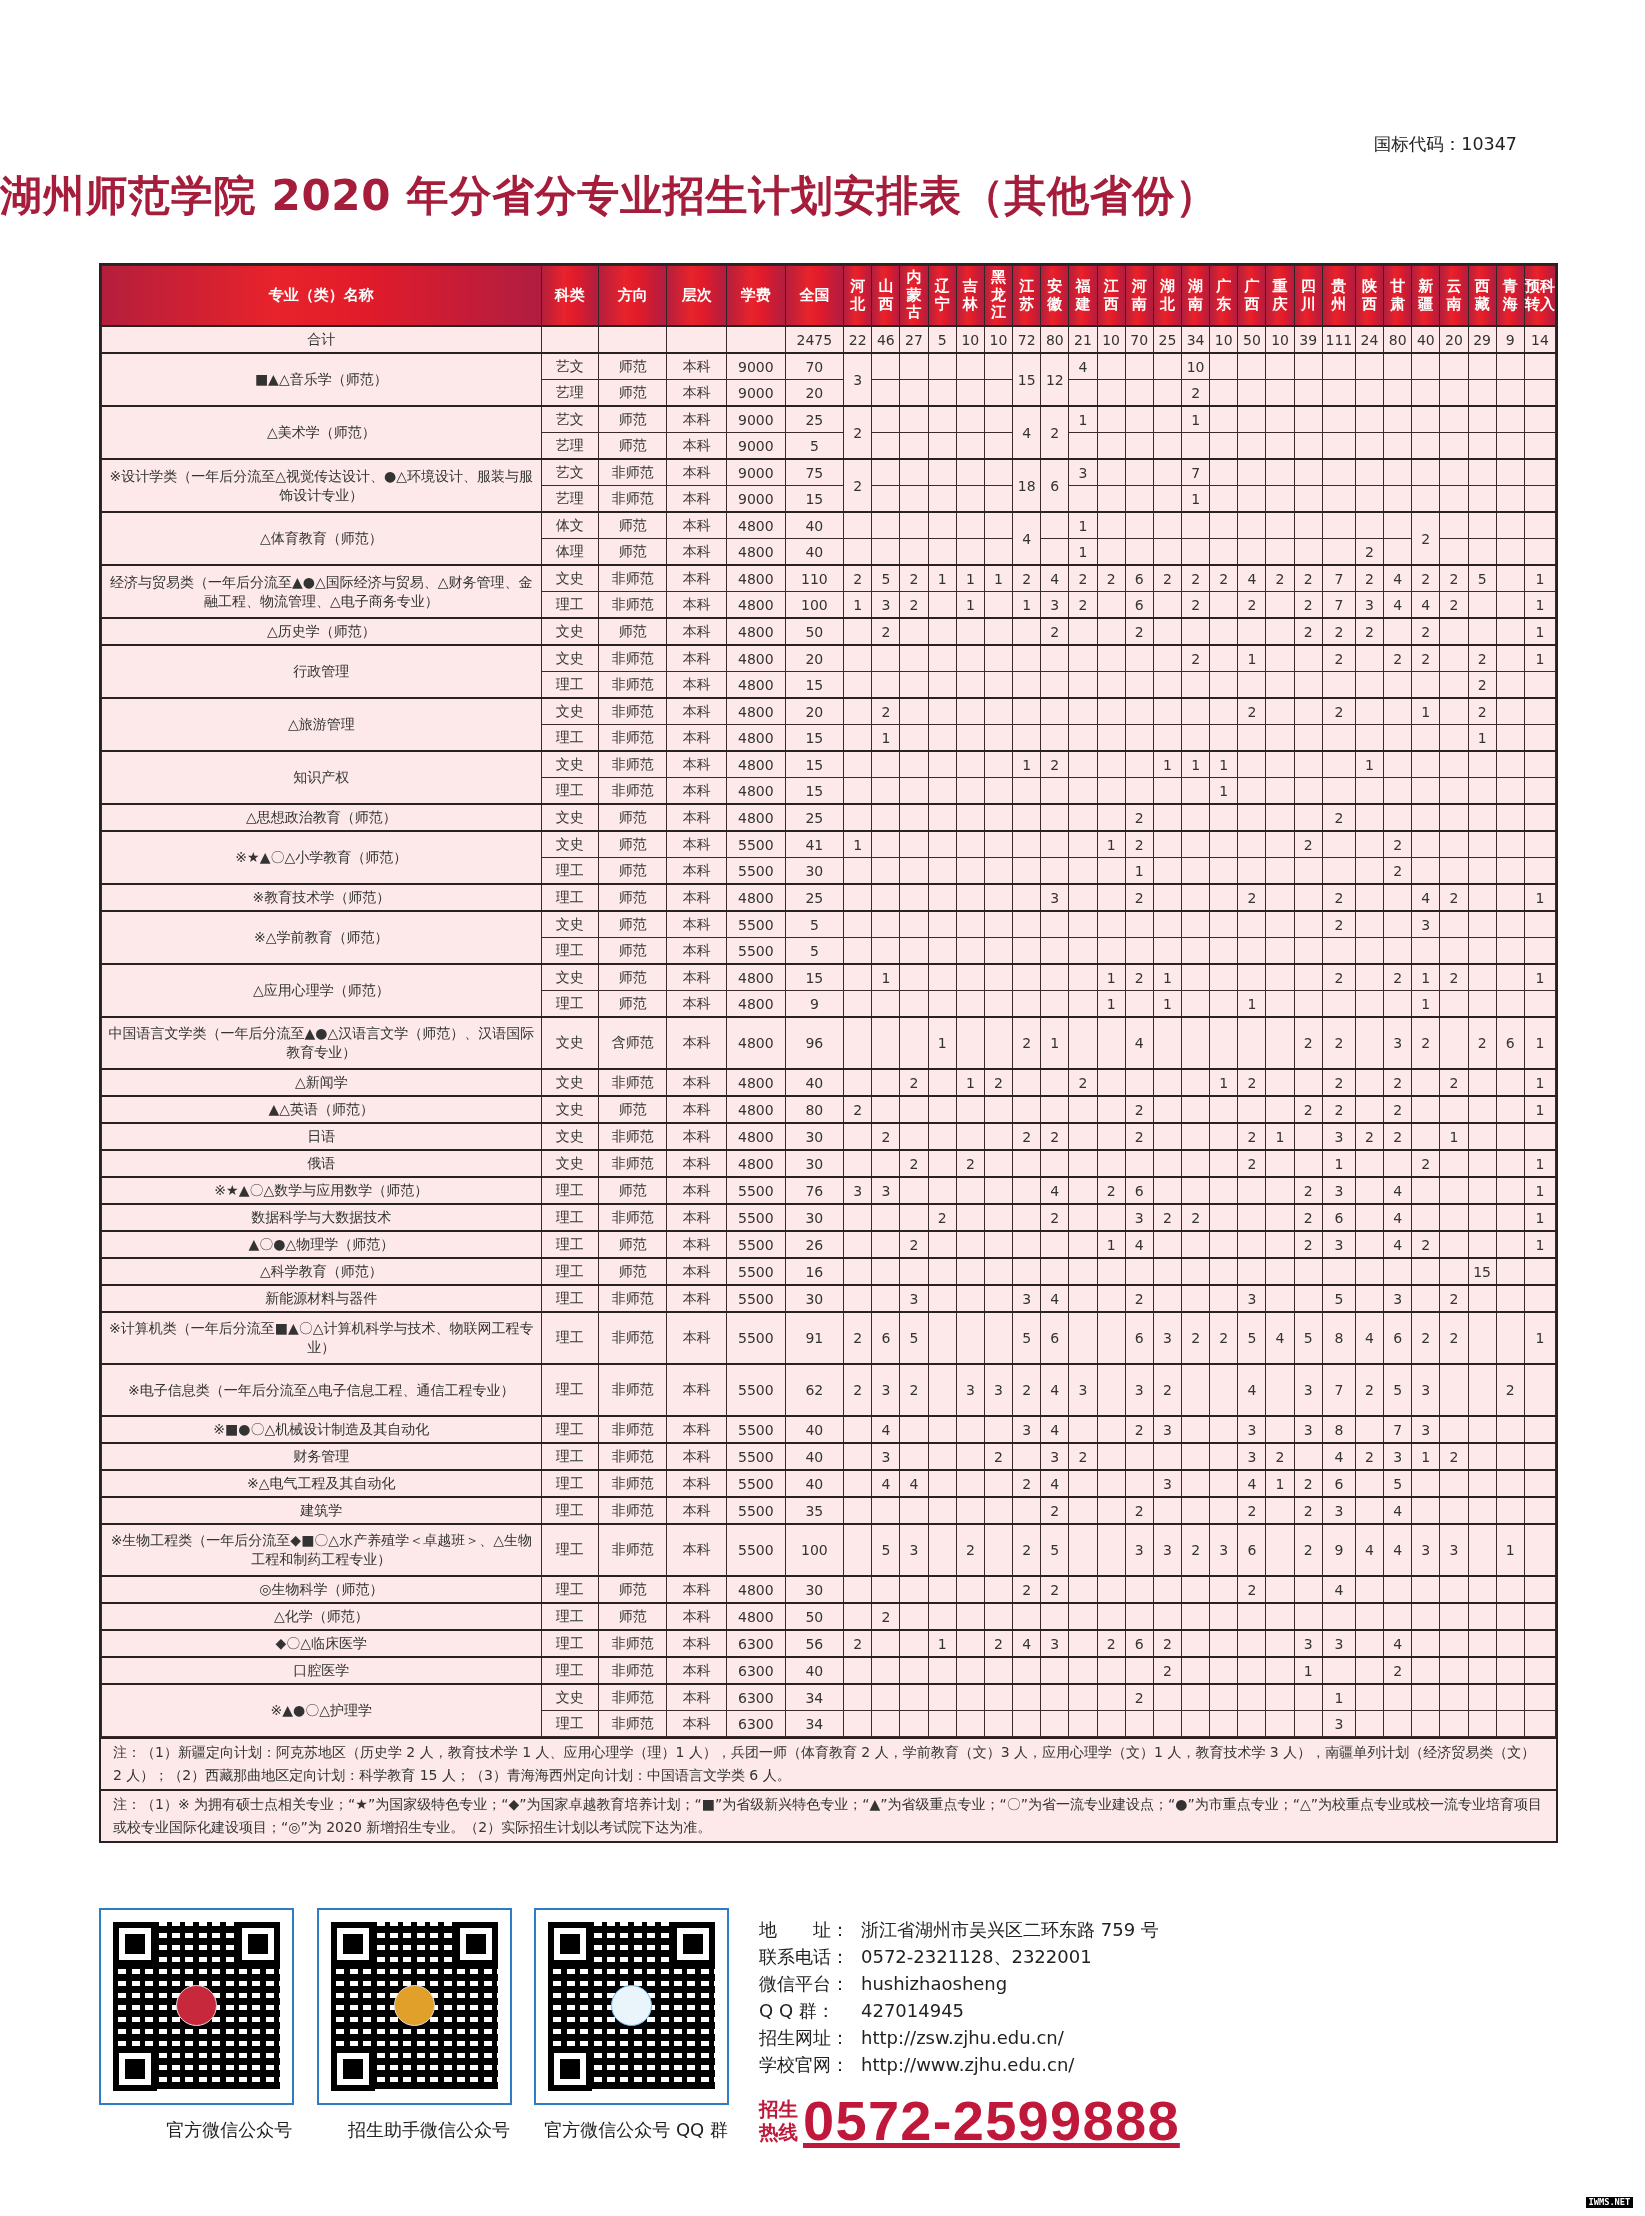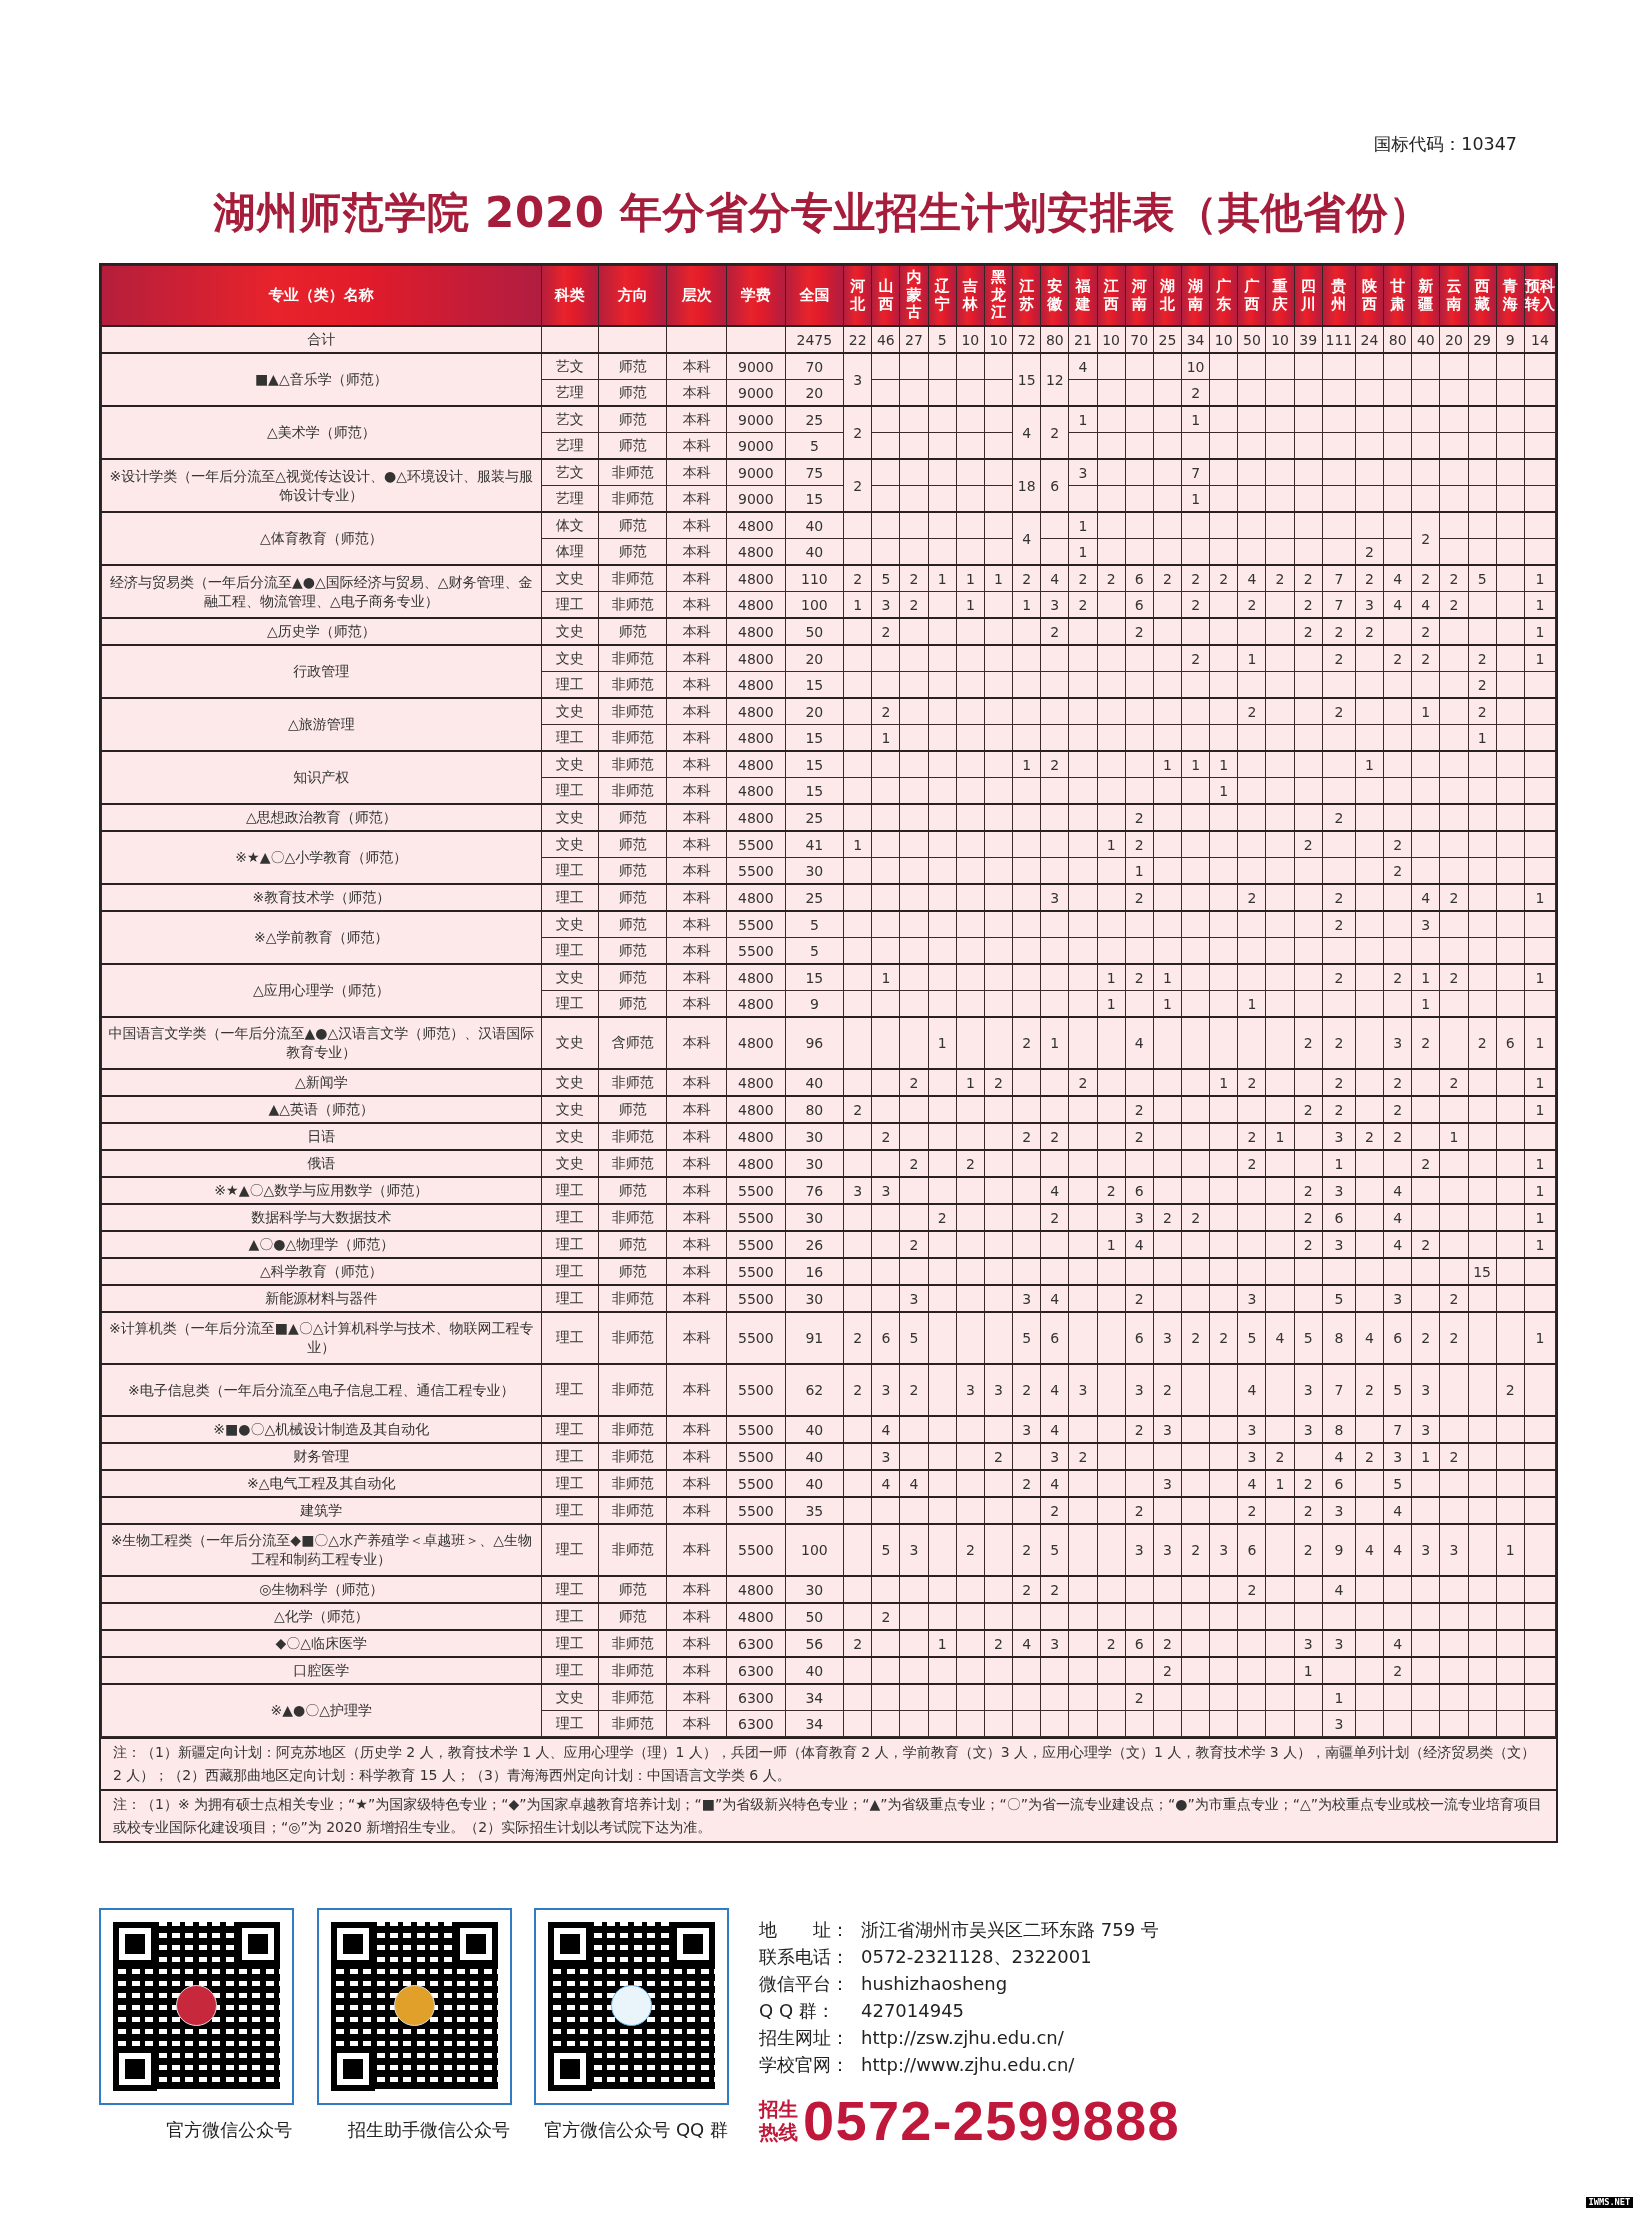--- a/index.html
+++ b/index.html
@@ -1,18 +1,18 @@
 <!DOCTYPE html>
 <html style="font-size:10.7px"><head>
 <meta charset="utf-8">
 <style>
   html,body{margin:0;padding:0;background:#fff;}
   body{width:1645px;height:2216px;position:relative;font-family:"DejaVu Sans","Liberation Sans",sans-serif;color:#333;overflow:hidden;}
   .code{position:absolute;right:128px;top:132px;font-size:17.5px;color:#222;}
-  .title{position:absolute;left:0;right:0;top:185px;text-align:center;font-size:42px;font-weight:bold;color:#a51d3a;letter-spacing:0.7px;}
+  .title{position:absolute;left:0;right:0;top:168px;font-size:42px;font-weight:bold;color:#a51d3a;letter-spacing:0.7px;}
   .tbl-wrap{position:absolute;left:99px;top:263px;width:1455px;border:2px solid #2a2222;background:#fde9e9;}
   table{border-collapse:collapse;width:100%;table-layout:fixed;}
   th{background:linear-gradient(90deg,#b51e3c 0%,#e8232b 40%,#e11b2a 60%,#b01d41 100%);color:#fff;font-weight:bold;font-size:15px;border:1.3px solid #3a2222;height:59px;padding:0;}
   th.vert{font-size:15px;line-height:17.5px;}
   td{border:1px solid #3a2a2a;font-size:14px;text-align:center;height:25px;padding:0;color:#333;background:#fde9e9;white-space:nowrap;overflow:hidden;}
   td.name{white-space:normal;font-size:14px;line-height:19px;padding:0 4px;}
   tr.grp td{border-top:2px solid #2a2222;}
   tr.tall td{height:50px;}
   .notes{border-top:2px solid #2a2222;padding:2px 12px;font-size:14px;line-height:23px;color:#333;background:#fde9e9;}
   .footer{position:absolute;left:99px;top:1908px;width:1455px;height:282px;}
@@ -21,21 +21,21 @@
     repeating-linear-gradient(0deg,#000 0 6.7px,#fff 6.7px 12px),
     repeating-linear-gradient(90deg,#000 0 5.4px,#fff 5.4px 13.4px);background-blend-mode:multiply;}
   .qr .fin{position:absolute;width:32px;height:32px;border:6px solid #000;background:#fff;}
   .qr .fin::after{content:"";position:absolute;left:6px;top:6px;width:20px;height:20px;background:#000;}
   .qr .logo{position:absolute;left:75px;top:75px;width:39px;height:39px;border-radius:50%;background:#fff;border:1.3px solid #ddd;}
   .qr-label{position:absolute;top:210px;width:196px;text-align:right;font-size:18px;color:#222;}
   .contact{position:absolute;left:660px;top:8px;font-size:18px;line-height:27px;color:#222;}
   .contact .lbl{display:inline-block;width:102px;}
   .hotline{position:absolute;left:660px;top:180px;display:flex;align-items:center;color:#c0183a;}
   .hotline .hl-lbl{font-size:19.5px;font-weight:bold;line-height:23px;width:40px;}
-  .hotline .hl-num{font-size:56px;font-weight:bold;font-family:"Liberation Sans","DejaVu Sans",sans-serif;letter-spacing:1.3px;margin-left:4px;}
+  .hotline .hl-num{font-size:56px;font-weight:bold;font-family:"Liberation Sans","DejaVu Sans",sans-serif;letter-spacing:1.3px;margin-left:4px;text-decoration:underline;}
   .watermark{position:absolute;right:12px;bottom:8px;font-size:8.7px;font-family:"DejaVu Sans Mono",monospace;font-weight:bold;background:#000;color:#fff;padding:0.7px 2.7px;}
 </style>
 </head>
 <body>
 
 <div class="code">国标代码：10347</div>
 <div class="title">湖州师范学院 2020 年分省分专业招生计划安排表（其他省份）</div>
 
 <div class="tbl-wrap">
   <table>

